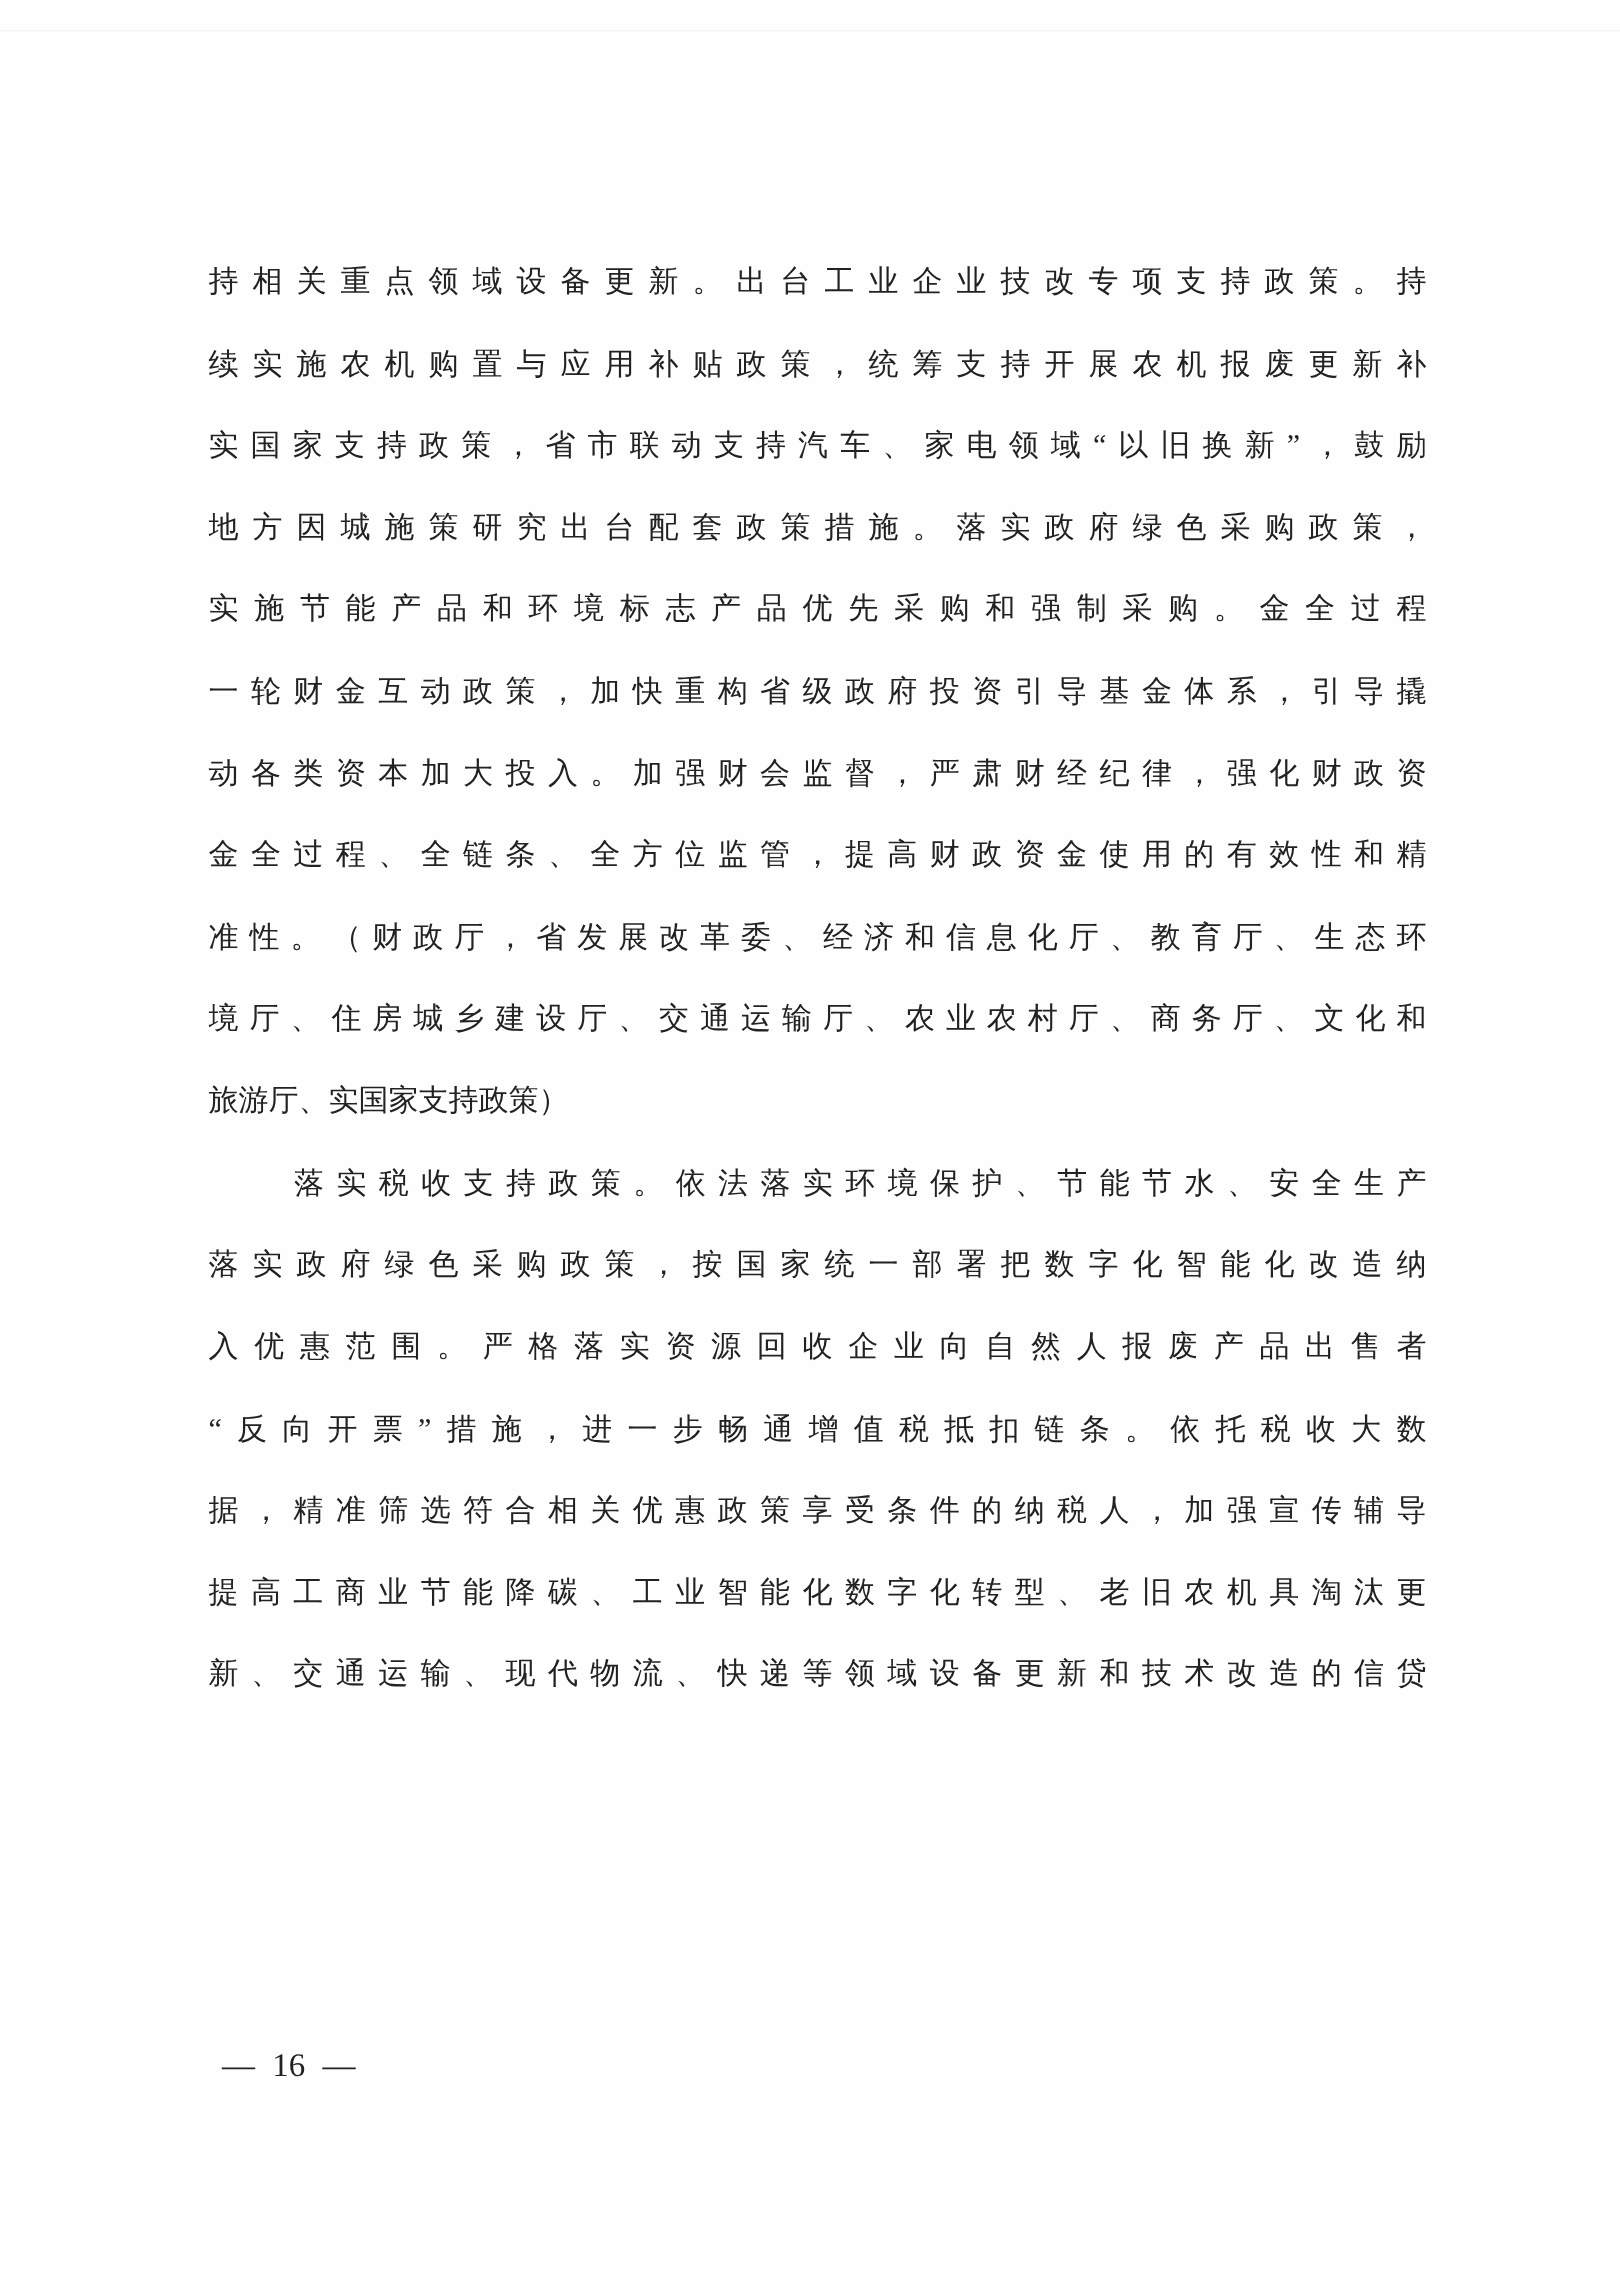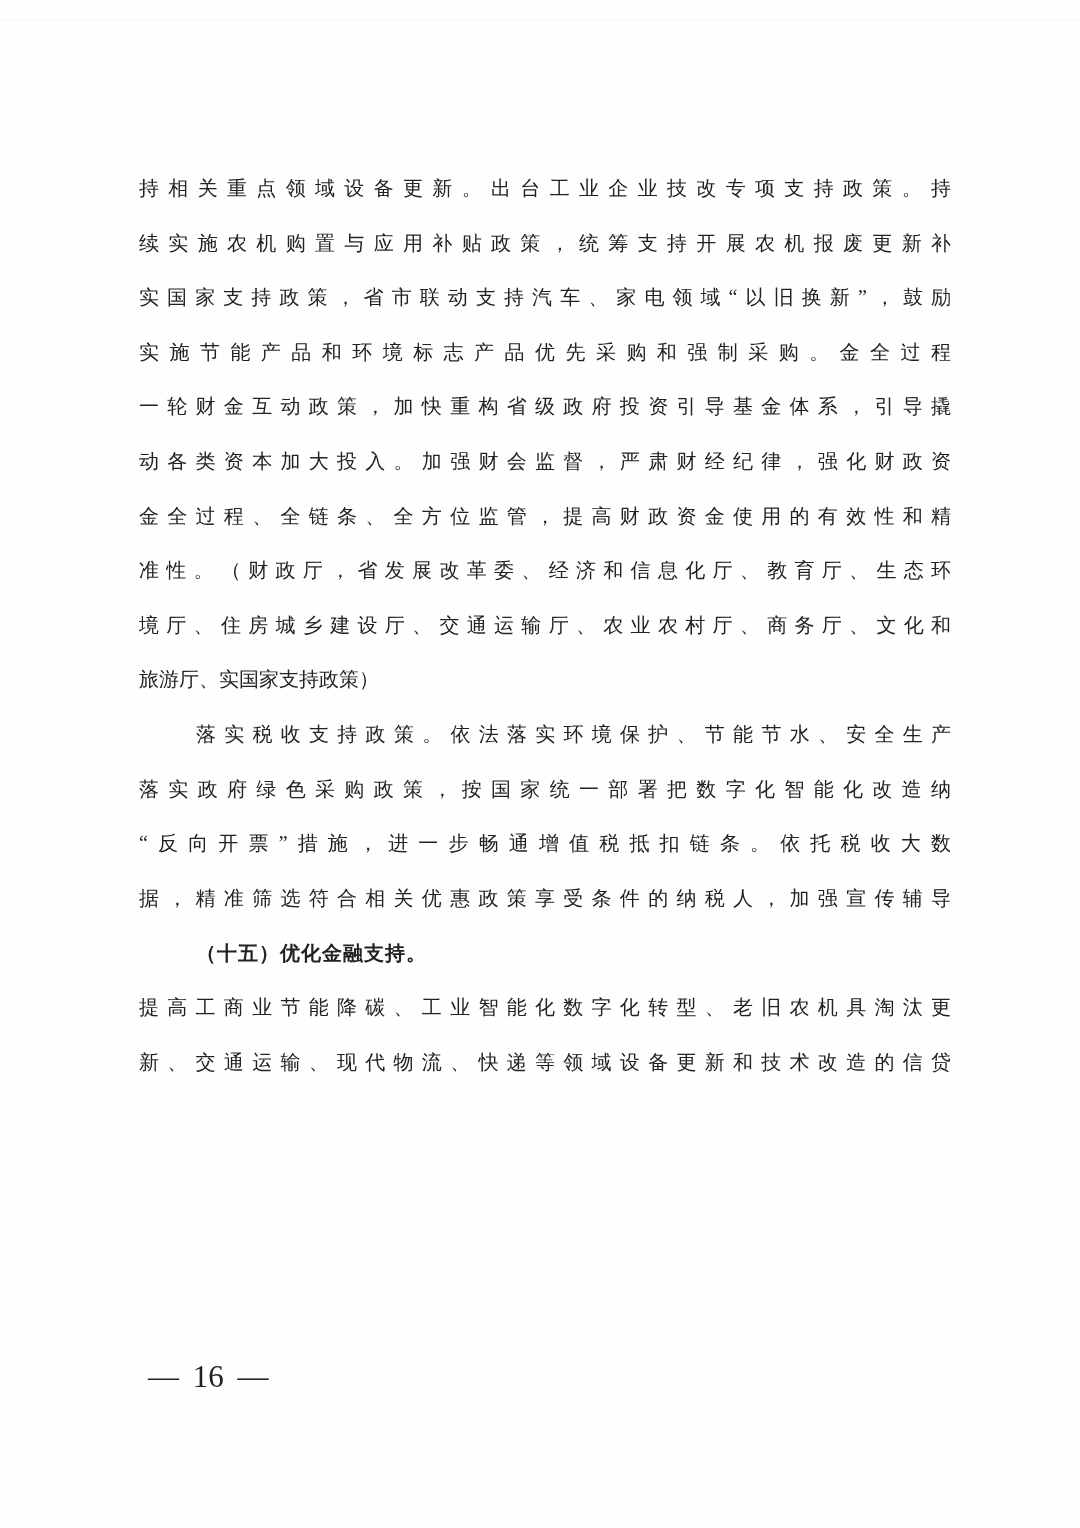--- a/index.html
+++ b/index.html
@@ -48,47 +48,48 @@
   .ln.heading {
     font-weight: 700;
     letter-spacing: 1px;
   }
   .footer {
     position: absolute;
     left: 148px;
     top: 1355px;
     height: 44px;
     line-height: 44px;
-    font-size: 31px;
+    font-size: 22px;
     color: #222222;
     word-spacing: 6px;
   }
 </style>
 </head>
 <body>
 
 <div class="page">
   <div class="top-edge"></div>
 
   <div class="textblock">
     <div class="ln">持相关重点领域设备更新。出台工业企业技改专项支持政策。持</div>
     <div class="ln">续实施农机购置与应用补贴政策，统筹支持开展农机报废更新补</div>
     <div class="ln">实国家支持政策，省市联动支持汽车、家电领域“以旧换新”，鼓励</div>
+    <div class="ln">地方因城施策研究出台配套政策措施。落实政府绿色采购政策，</div>
     <div class="ln">实施节能产品和环境标志产品优先采购和强制采购。金全过程</div>
     <div class="ln">一轮财金互动政策，加快重构省级政府投资引导基金体系，引导撬</div>
     <div class="ln">动各类资本加大投入。加强财会监督，严肃财经纪律，强化财政资</div>
     <div class="ln">金全过程、全链条、全方位监管，提高财政资金使用的有效性和精</div>
     <div class="ln">准性。（财政厅，省发展改革委、经济和信息化厅、教育厅、生态环</div>
     <div class="ln">境厅、住房城乡建设厅、交通运输厅、农业农村厅、商务厅、文化和</div>
     <div class="ln no-just">旅游厅、实国家支持政策）</div>
     <div class="ln indent">落实税收支持政策。依法落实环境保护、节能节水、安全生产</div>
     <div class="ln">落实政府绿色采购政策，按国家统一部署把数字化智能化改造纳</div>
+    <div class="ln">入优惠范围。严格落实资源回收企业向自然人报废产品出售者</div>
     <div class="ln">“反向开票”措施，进一步畅通增值税抵扣链条。依托税收大数</div>
     <div class="ln">据，精准筛选符合相关优惠政策享受条件的纳税人，加强宣传辅导</div>
-    <div class="ln no-just indent heading">（十五）优化金融支持。</div>
     <div class="ln">提高工商业节能降碳、工业智能化数字化转型、老旧农机具淘汰更</div>
     <div class="ln">新、交通运输、现代物流、快递等领域设备更新和技术改造的信贷</div>
   </div>
 
   <div class="footer">
     <span>— 16 —</span>
   </div>
 </div>
 
 </body></html>

